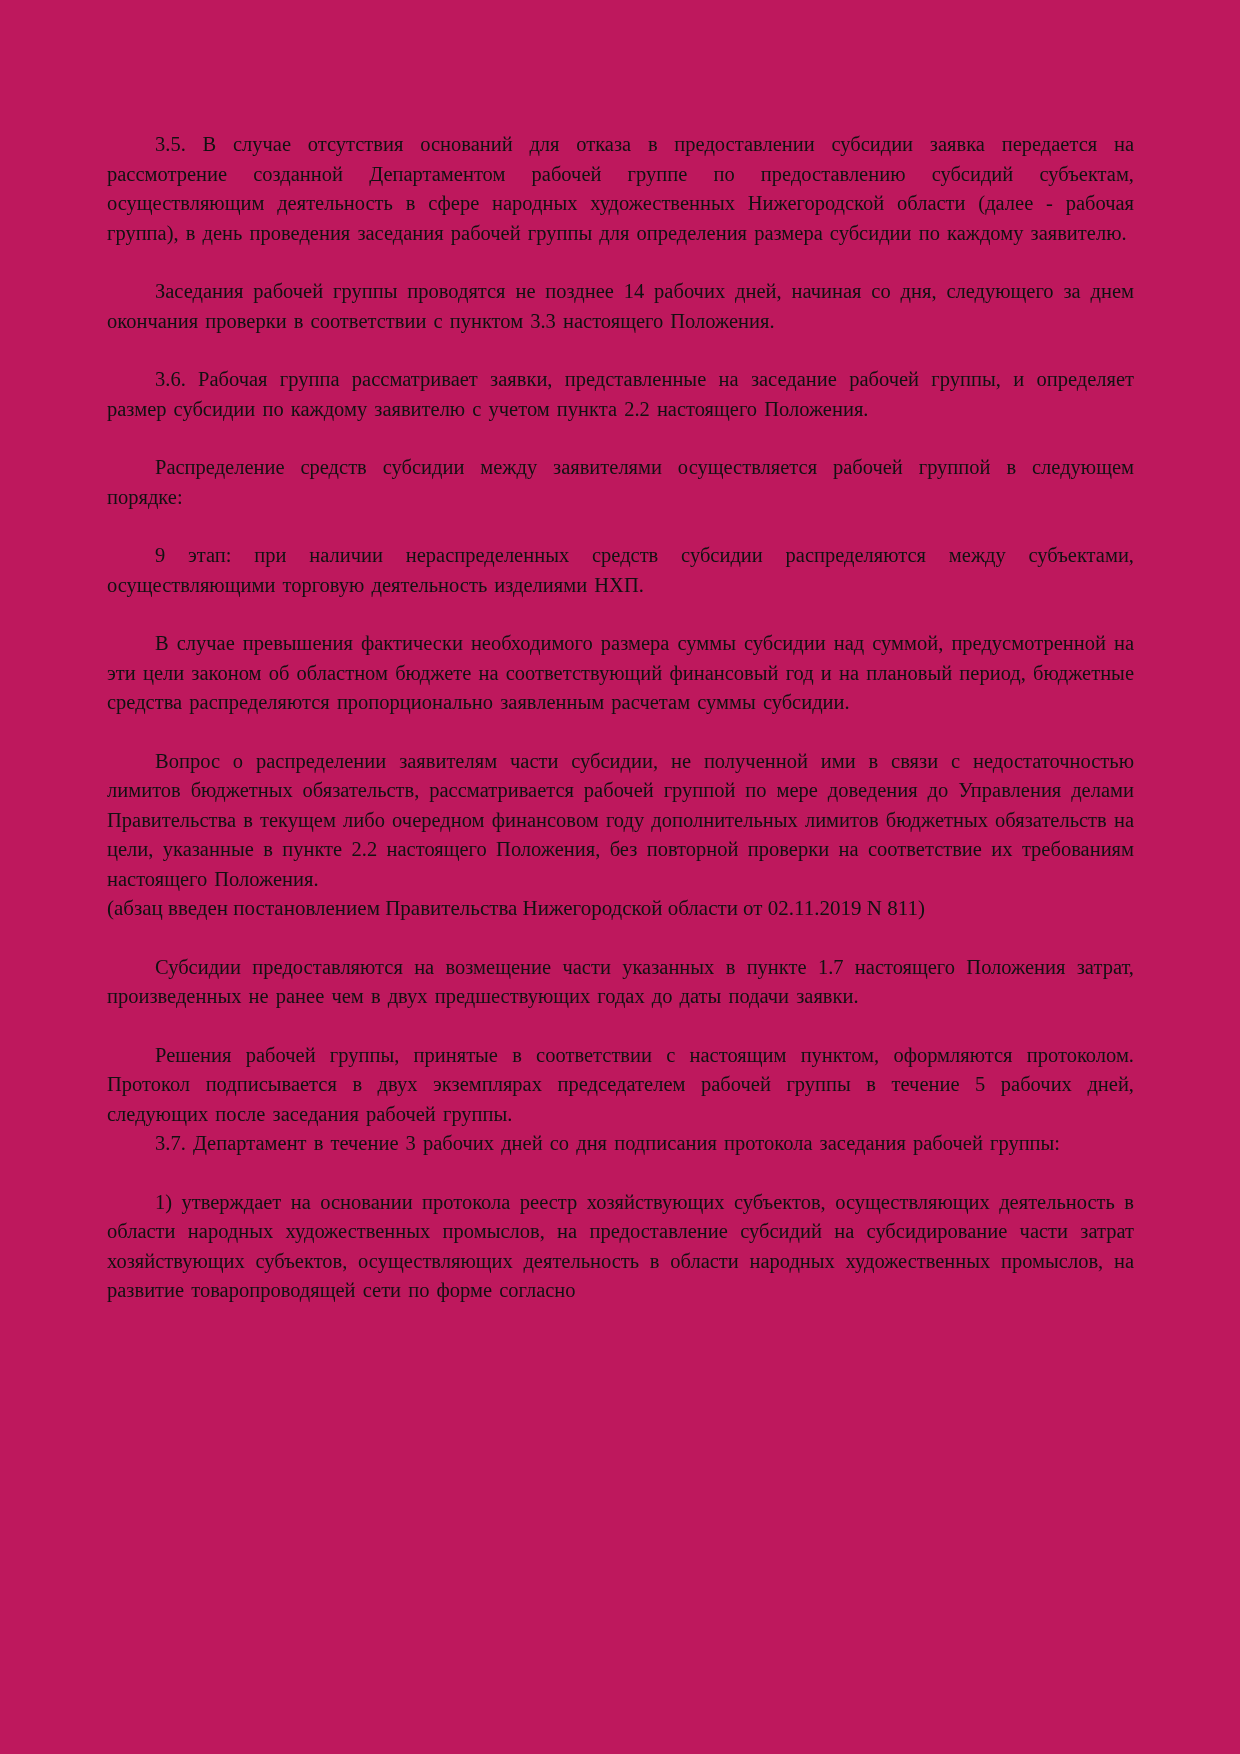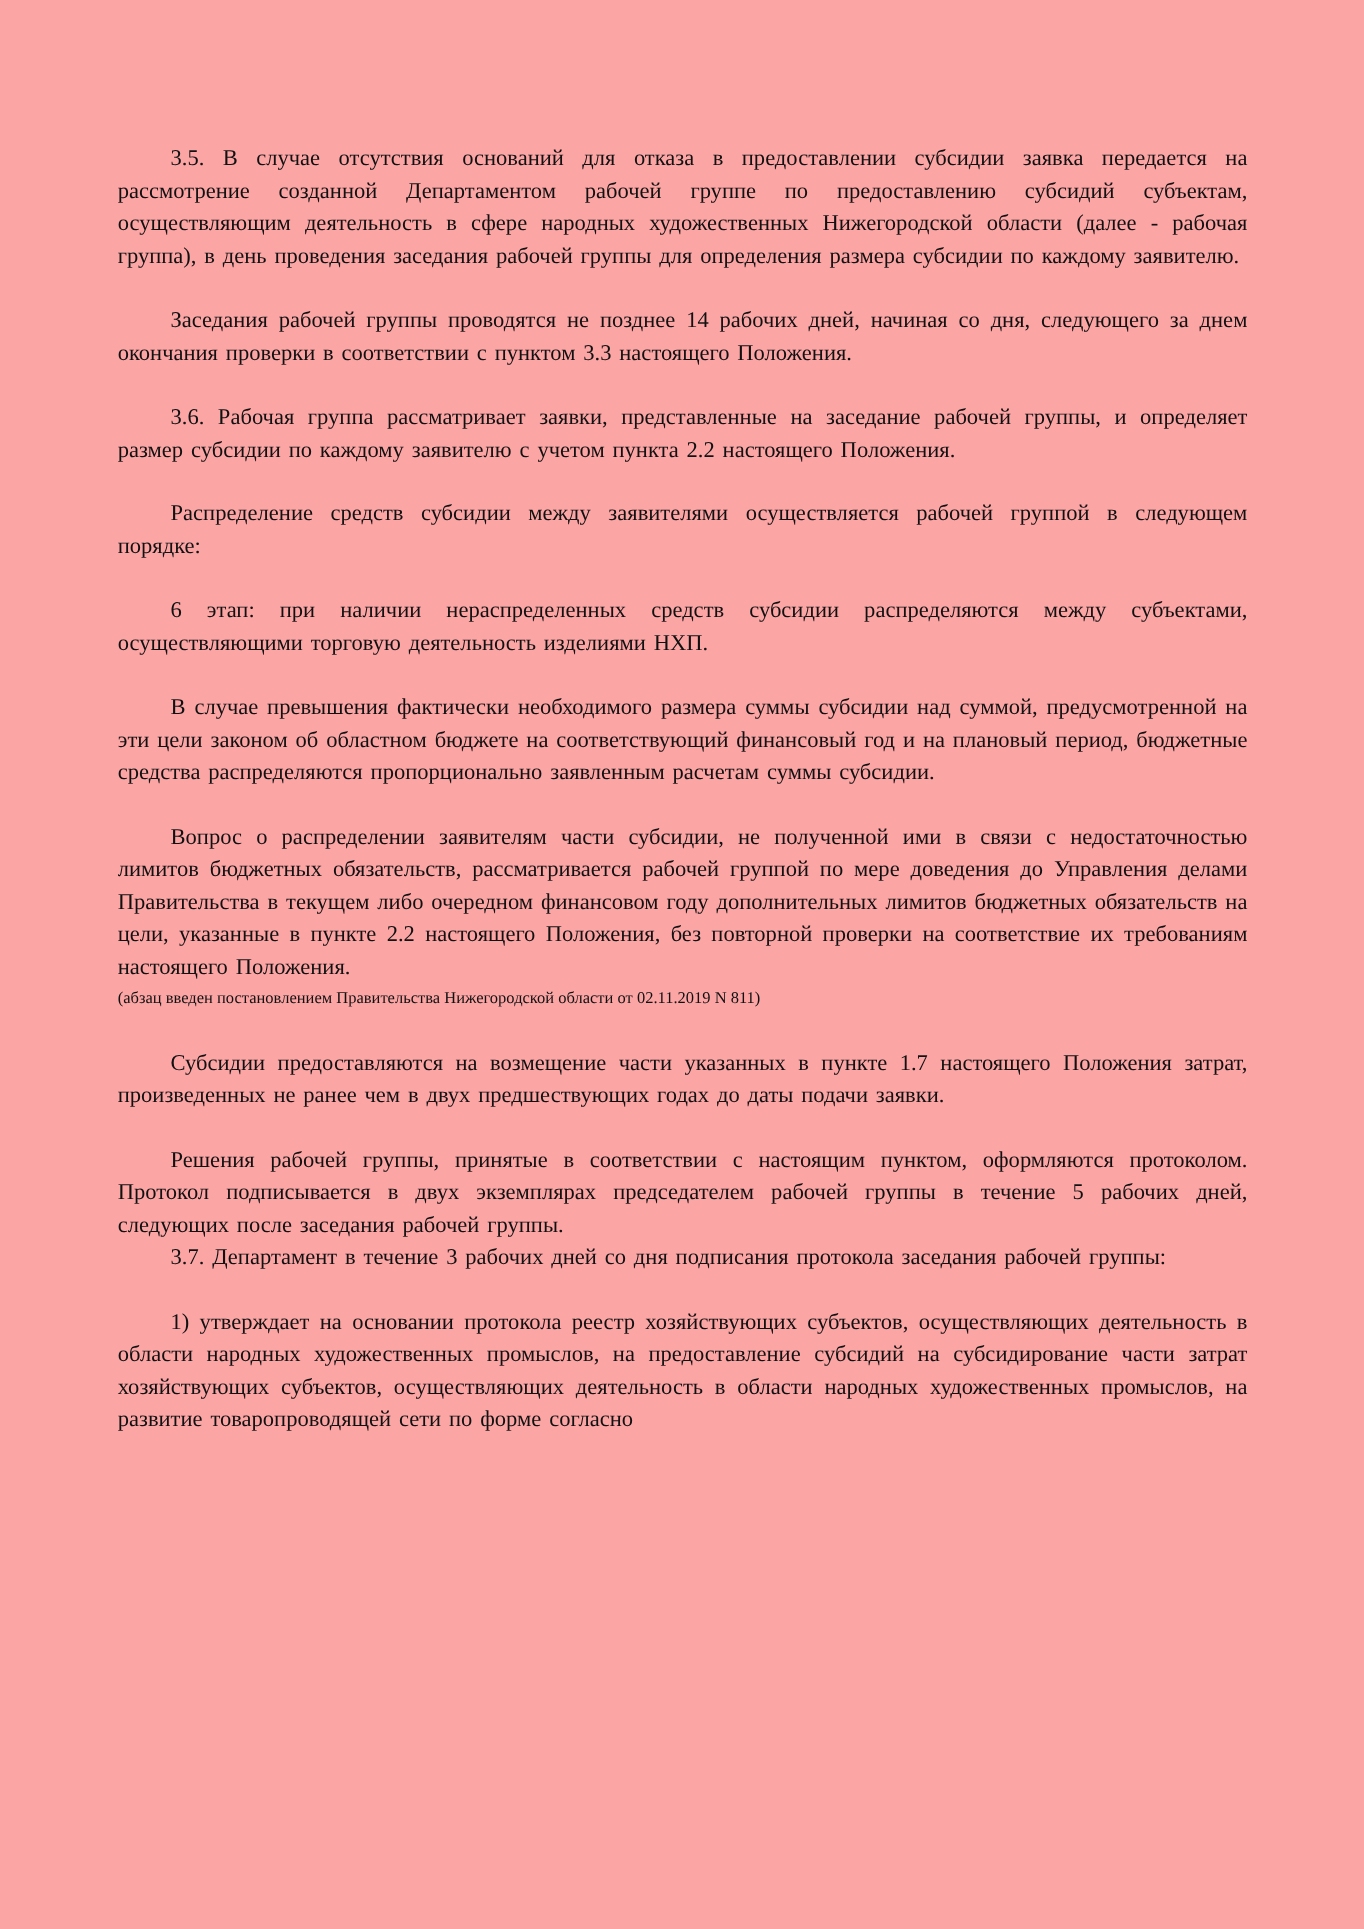--- a/index.html
+++ b/index.html
@@ -12,50 +12,50 @@
     min-height: 1754px;
     font-family: "Liberation Serif", "DejaVu Serif", serif;
     color: #111111;
     box-sizing: border-box;
   }
   .page {
     width: 1240px;
     min-height: 1754px;
     box-sizing: border-box;
     padding: 130px 106px 100px 107px;
-    background: #fca5a5;
+    background: #be185d;
   }
   .para {
     font-size: 20.5px;
     line-height: 29.5px;
     text-align: justify;
     text-indent: 48px;
     margin: 0 0 29px 0;
     word-spacing: 2px;
   }
   .para.tight {
     margin-bottom: 0;
   }
   .note {
-    font-size: 15px;
+    font-size: 21px;
     line-height: 29.5px;
     text-align: left;
     text-indent: 0;
     margin: 0 0 29px 0;
   }
 </style>
 </head>
 <body>
 
 <div class="page">
   <div class="para">3.5. В случае отсутствия оснований для отказа в предоставлении субсидии заявка передается на рассмотрение созданной Департаментом рабочей группе по предоставлению субсидий субъектам, осуществляющим деятельность в сфере народных художественных Нижегородской области (далее - рабочая группа), в день проведения заседания рабочей группы для определения размера субсидии по каждому заявителю.</div>
   <div class="para">Заседания рабочей группы проводятся не позднее 14 рабочих дней, начиная со дня, следующего за днем окончания проверки в соответствии с пунктом 3.3 настоящего Положения.</div>
   <div class="para">3.6. Рабочая группа рассматривает заявки, представленные на заседание рабочей группы, и определяет размер субсидии по каждому заявителю с учетом пункта 2.2 настоящего Положения.</div>
   <div class="para">Распределение средств субсидии между заявителями осуществляется рабочей группой в следующем порядке:</div>
-  <div class="para">6 этап: при наличии нераспределенных средств субсидии распределяются между субъектами, осуществляющими торговую деятельность изделиями НХП.</div>
+  <div class="para">9 этап: при наличии нераспределенных средств субсидии распределяются между субъектами, осуществляющими торговую деятельность изделиями НХП.</div>
   <div class="para">В случае превышения фактически необходимого размера суммы субсидии над суммой, предусмотренной на эти цели законом об областном бюджете на соответствующий финансовый год и на плановый период, бюджетные средства распределяются пропорционально заявленным расчетам суммы субсидии.</div>
   <div class="para tight">Вопрос о распределении заявителям части субсидии, не полученной ими в связи с недостаточностью лимитов бюджетных обязательств, рассматривается рабочей группой по мере доведения до Управления делами Правительства в текущем либо очередном финансовом году дополнительных лимитов бюджетных обязательств на цели, указанные в пункте 2.2 настоящего Положения, без повторной проверки на соответствие их требованиям настоящего Положения.</div>
   <div class="note">(абзац введен постановлением Правительства Нижегородской области от 02.11.2019 N 811)</div>
   <div class="para">Субсидии предоставляются на возмещение части указанных в пункте 1.7 настоящего Положения затрат, произведенных не ранее чем в двух предшествующих годах до даты подачи заявки.</div>
   <div class="para tight">Решения рабочей группы, принятые в соответствии с настоящим пунктом, оформляются протоколом. Протокол подписывается в двух экземплярах председателем рабочей группы в течение 5 рабочих дней, следующих после заседания рабочей группы.</div>
   <div class="para">3.7. Департамент в течение 3 рабочих дней со дня подписания протокола заседания рабочей группы:</div>
   <div class="para">1) утверждает на основании протокола реестр хозяйствующих субъектов, осуществляющих деятельность в области народных художественных промыслов, на предоставление субсидий на субсидирование части затрат хозяйствующих субъектов, осуществляющих деятельность в области народных художественных промыслов, на развитие товаропроводящей сети по форме согласно</div>
 </div>
 
 </body></html>

